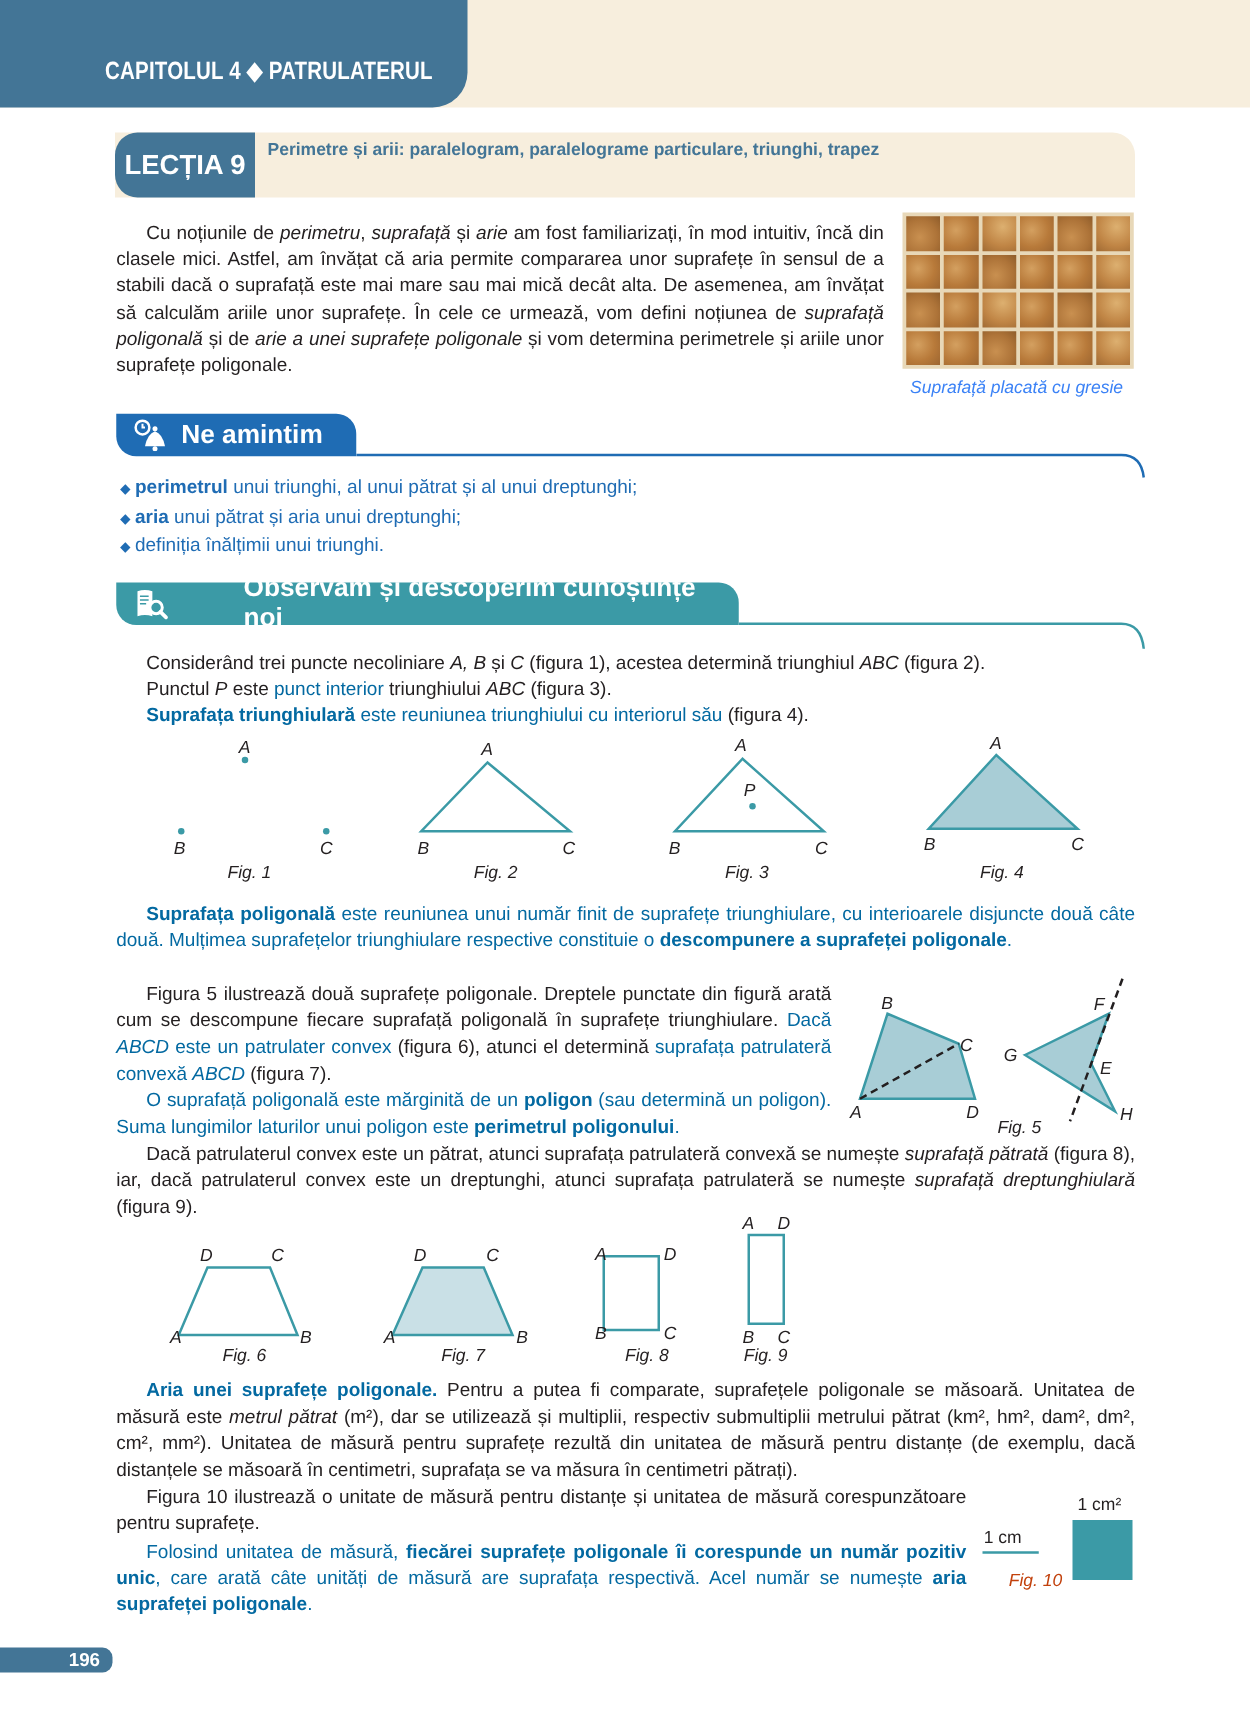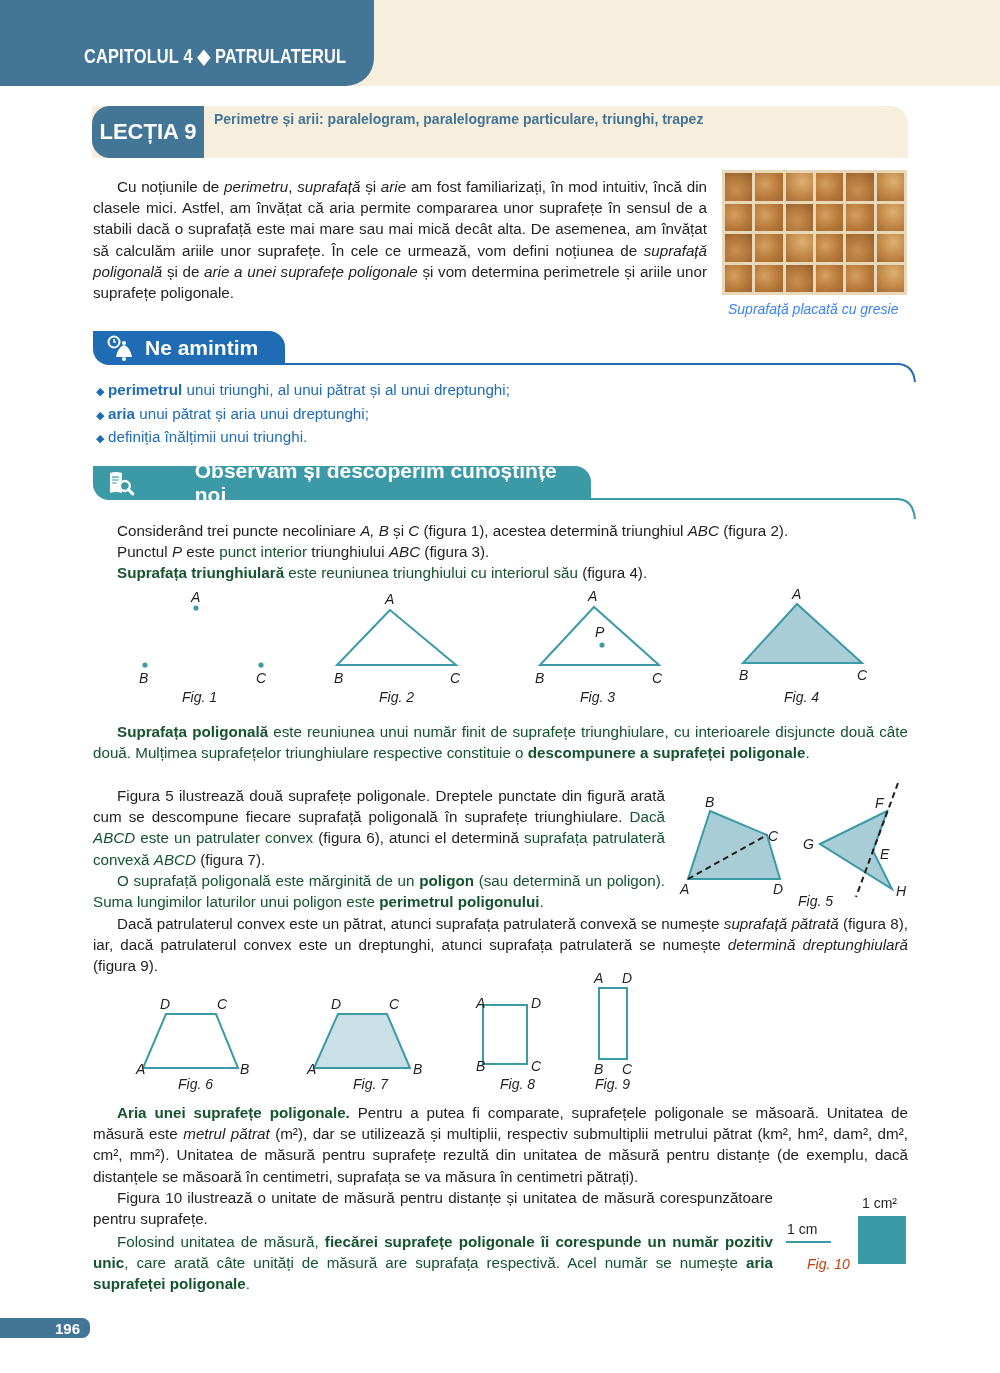--- a/index.html
+++ b/index.html
@@ -6,21 +6,21 @@
   body { width:1000px; height:1373px; position:relative; background:#ffffff; font-family:"Liberation Sans", sans-serif; color:#231f20; overflow:hidden; }
   .abs { position:absolute; }
   .top-band { left:0; top:0; width:1000px; height:86px; background:#f7eedd; }
   .chapter-tab { left:0; top:0; width:374px; height:86px; background:#437596; border-bottom-right-radius:28px; }
   .chapter-title { left:84px; top:44px; color:#ffffff; font-weight:bold; font-size:20px; letter-spacing:0.2px; transform:scaleX(0.82); transform-origin:left center; white-space:nowrap; }
   .lesson-band { left:92px; top:106px; width:816px; height:52px; background:#f7eedd; border-top-right-radius:18px; }
   .lesson-badge { left:92px; top:106px; width:112px; height:52px; background:#437596; border-top-left-radius:18px; border-bottom-left-radius:18px; color:#fff; font-weight:bold; font-size:22px; display:flex; align-items:center; justify-content:center; }
   .lesson-title { left:214px; top:106px; width:680px; color:#437596; font-weight:bold; font-size:14px; line-height:26px; }
   .para { font-size:15.2px; line-height:21.2px; text-align:justify; }
   .indent { text-indent:24px; }
-  .teal { color:#14532d; }
+  .teal { color:#0369a1; }
   .blue { color:#1f6cb4; }
   .b { font-weight:bold; }
   .i { font-style:italic; }
   .tiles { left:722px; top:170px; width:185px; height:125px; background:#e8d8b8; display:grid; grid-template-columns:repeat(6,1fr); grid-template-rows:repeat(4,1fr); gap:3px; padding:3px; box-sizing:border-box; }
   .tile { background:radial-gradient(circle at 35% 40%, #d4a060 0%, #b87a3a 55%, #9c6530 100%); }
   .tile:nth-child(3n) { background:radial-gradient(circle at 60% 30%, #ddb070 0%, #c08545 60%, #a06a33 100%); }
   .tile:nth-child(4n+1) { background:radial-gradient(circle at 40% 60%, #c99050 0%, #ad7338 60%, #8e5c2a 100%); }
   .caption { font-style:italic; font-size:14px; color:#3b82f6; }
   .section-head { height:34px; border-top-left-radius:0; border-top-right-radius:16px; border-bottom-left-radius:16px; color:#fff; font-weight:bold; font-size:21px; display:flex; align-items:center; padding-left:14px; box-sizing:border-box; }
   .bullet { font-size:15.2px; line-height:21.5px; }
@@ -171,21 +171,21 @@
   <text x="10" y="119">A</text>
   <text x="103" y="119">D</text>
   <text x="205" y="33">F</text>
   <text x="133" y="74">G</text>
   <text x="210" y="84">E</text>
   <text x="226" y="121">H</text>
   <text x="128" y="131">Fig. 5</text>
 </svg>
 
 <div class="abs para indent" style="left:93px; top:913px; width:815px;">
-  <span>Dacă patrulaterul convex este un pătrat, atunci suprafața patrulateră convexă se numește </span><span class="i">suprafață pătrată</span><span> (figura 8), iar, dacă patrulaterul convex este un dreptunghi, atunci suprafața patrulateră se numește </span><span class="i">determină dreptunghiulară</span><span> (figura 9).</span>
+  <span>Dacă patrulaterul convex este un pătrat, atunci suprafața patrulateră convexă se numește </span><span class="i">suprafață pătrată</span><span> (figura 8), iar, dacă patrulaterul convex este un dreptunghi, atunci suprafața patrulateră se numește </span><span class="i">suprafață dreptunghiulară</span><span> (figura 9).</span>
 </div>
 
 <svg class="abs" style="left:0; top:965px;" width="1000" height="135">
 
   <g>
     <polygon points="166,49 216,49 238,103 143,103" fill="none" stroke="#3b9aa6" stroke-width="2"></polygon>
     <text x="160" y="44">D</text>
     <text x="217" y="44">C</text>
     <text x="136" y="109">A</text>
     <text x="240" y="109">B</text>

